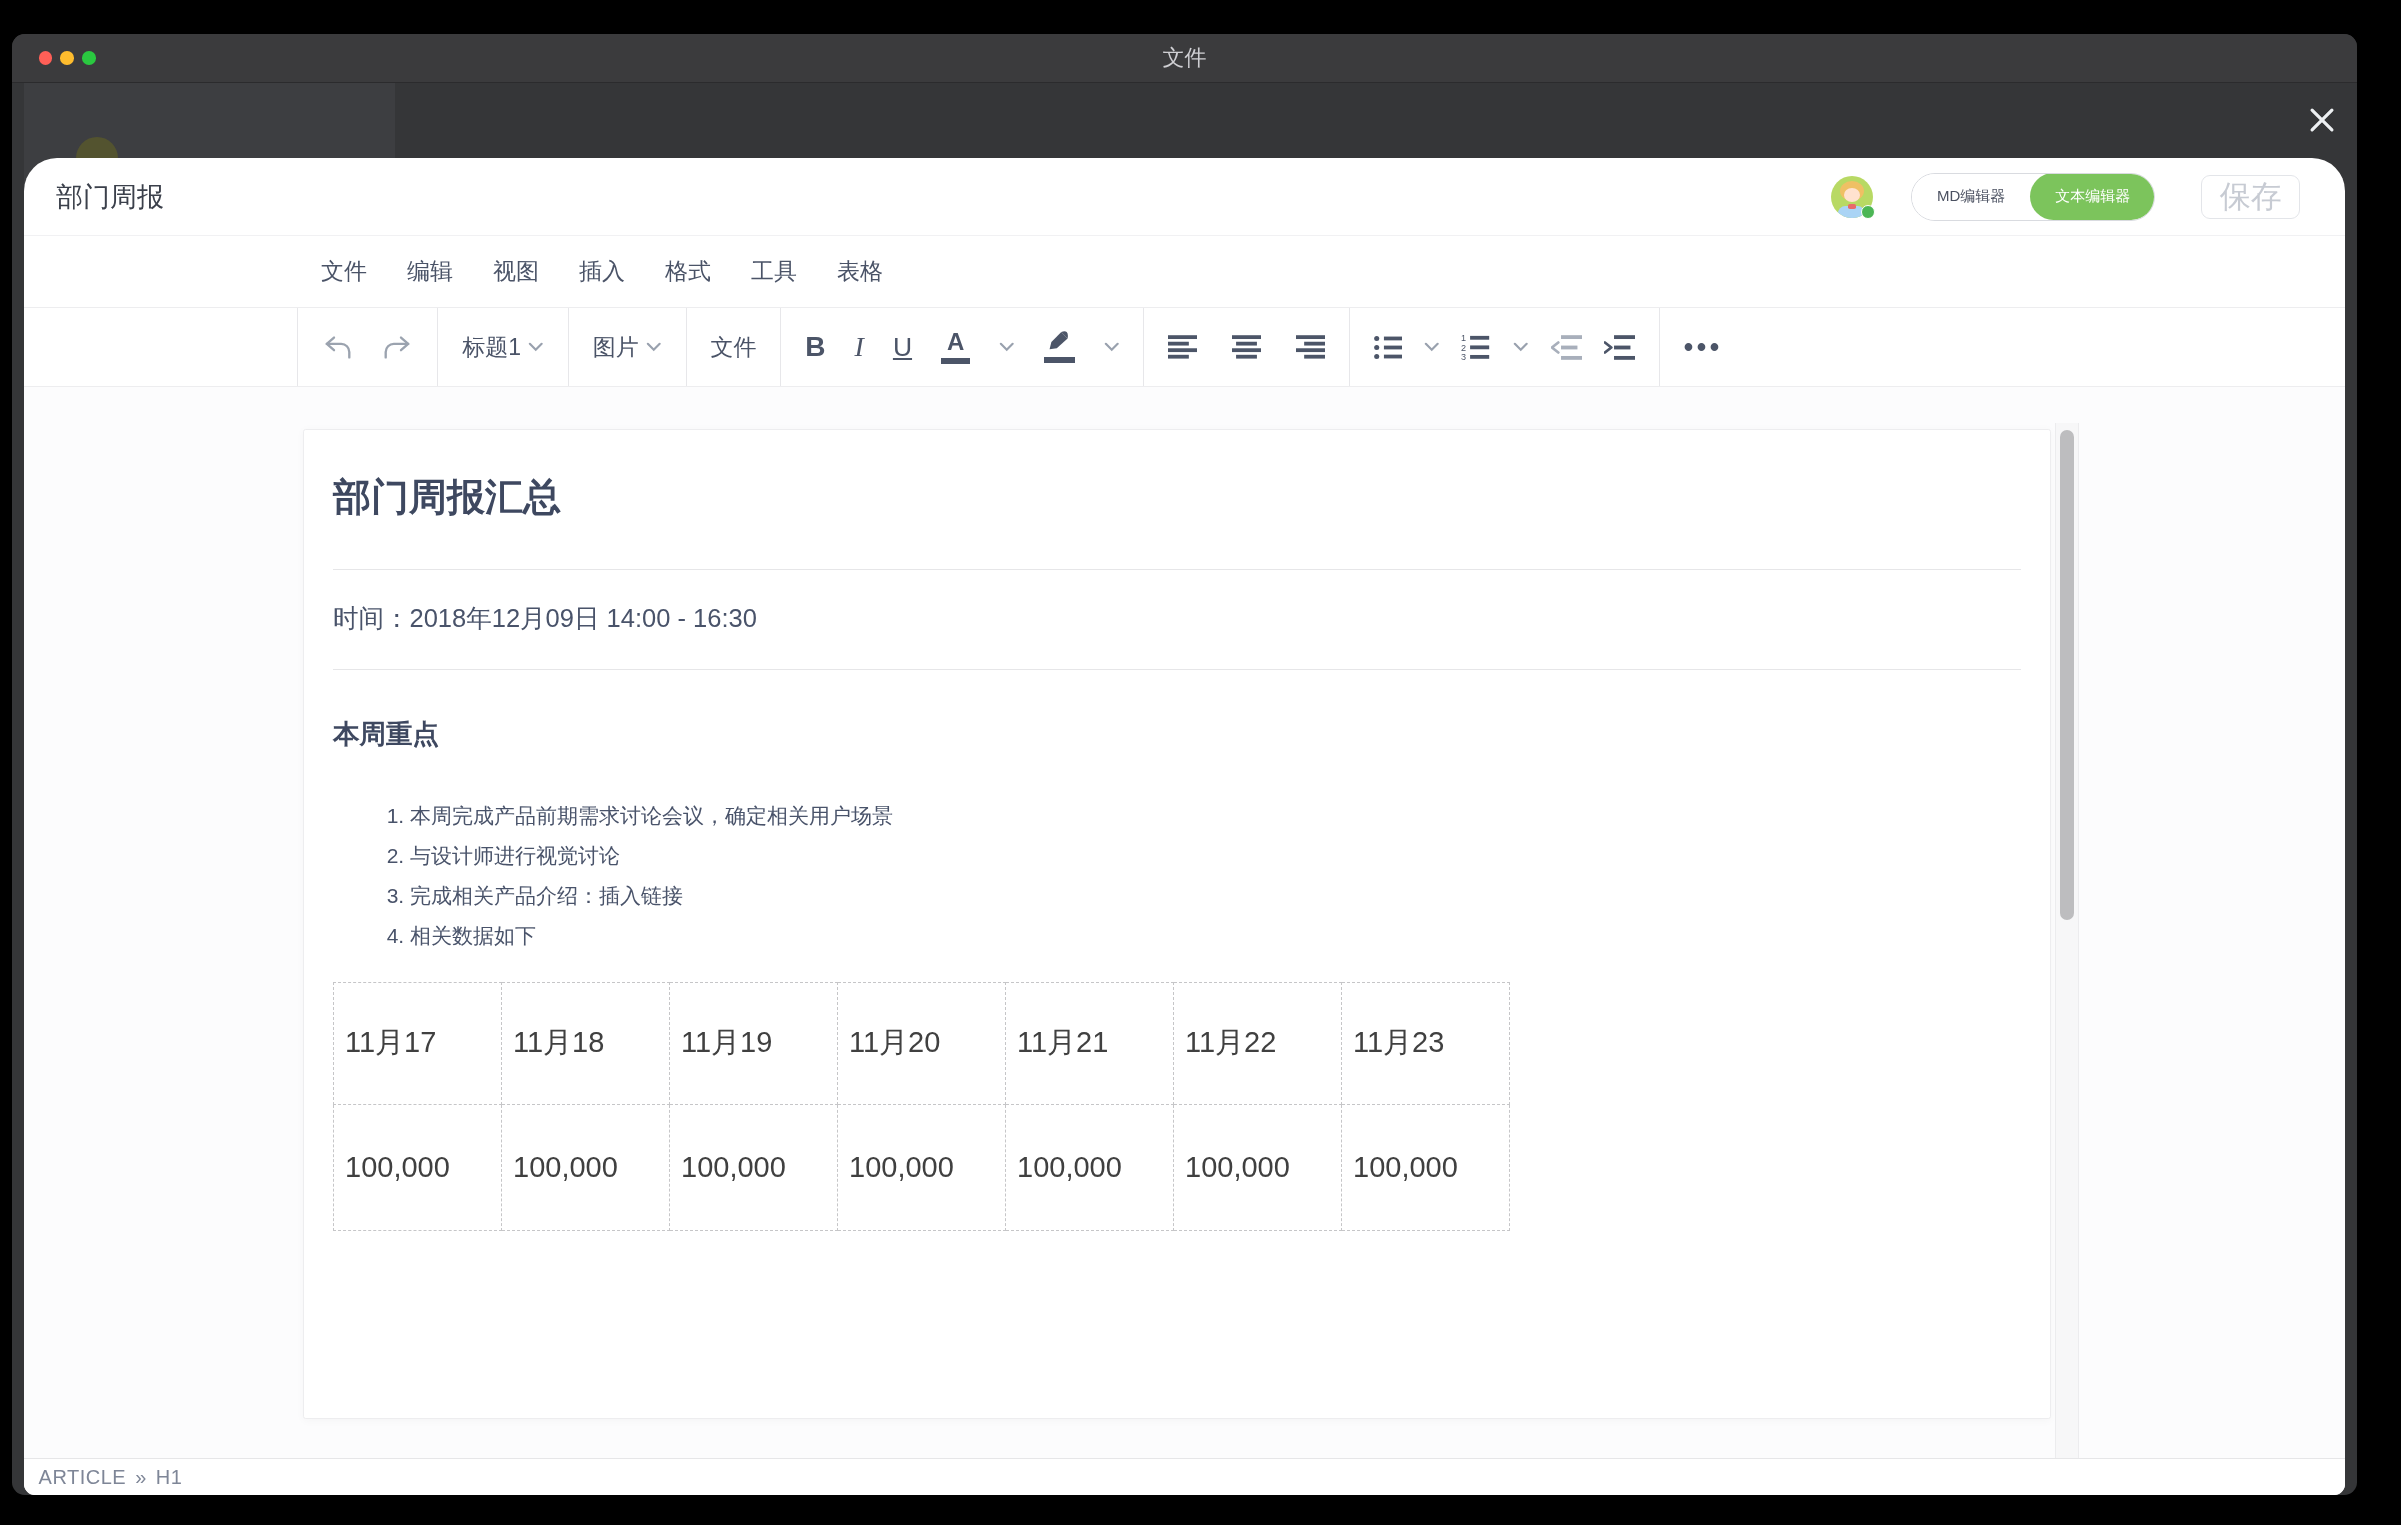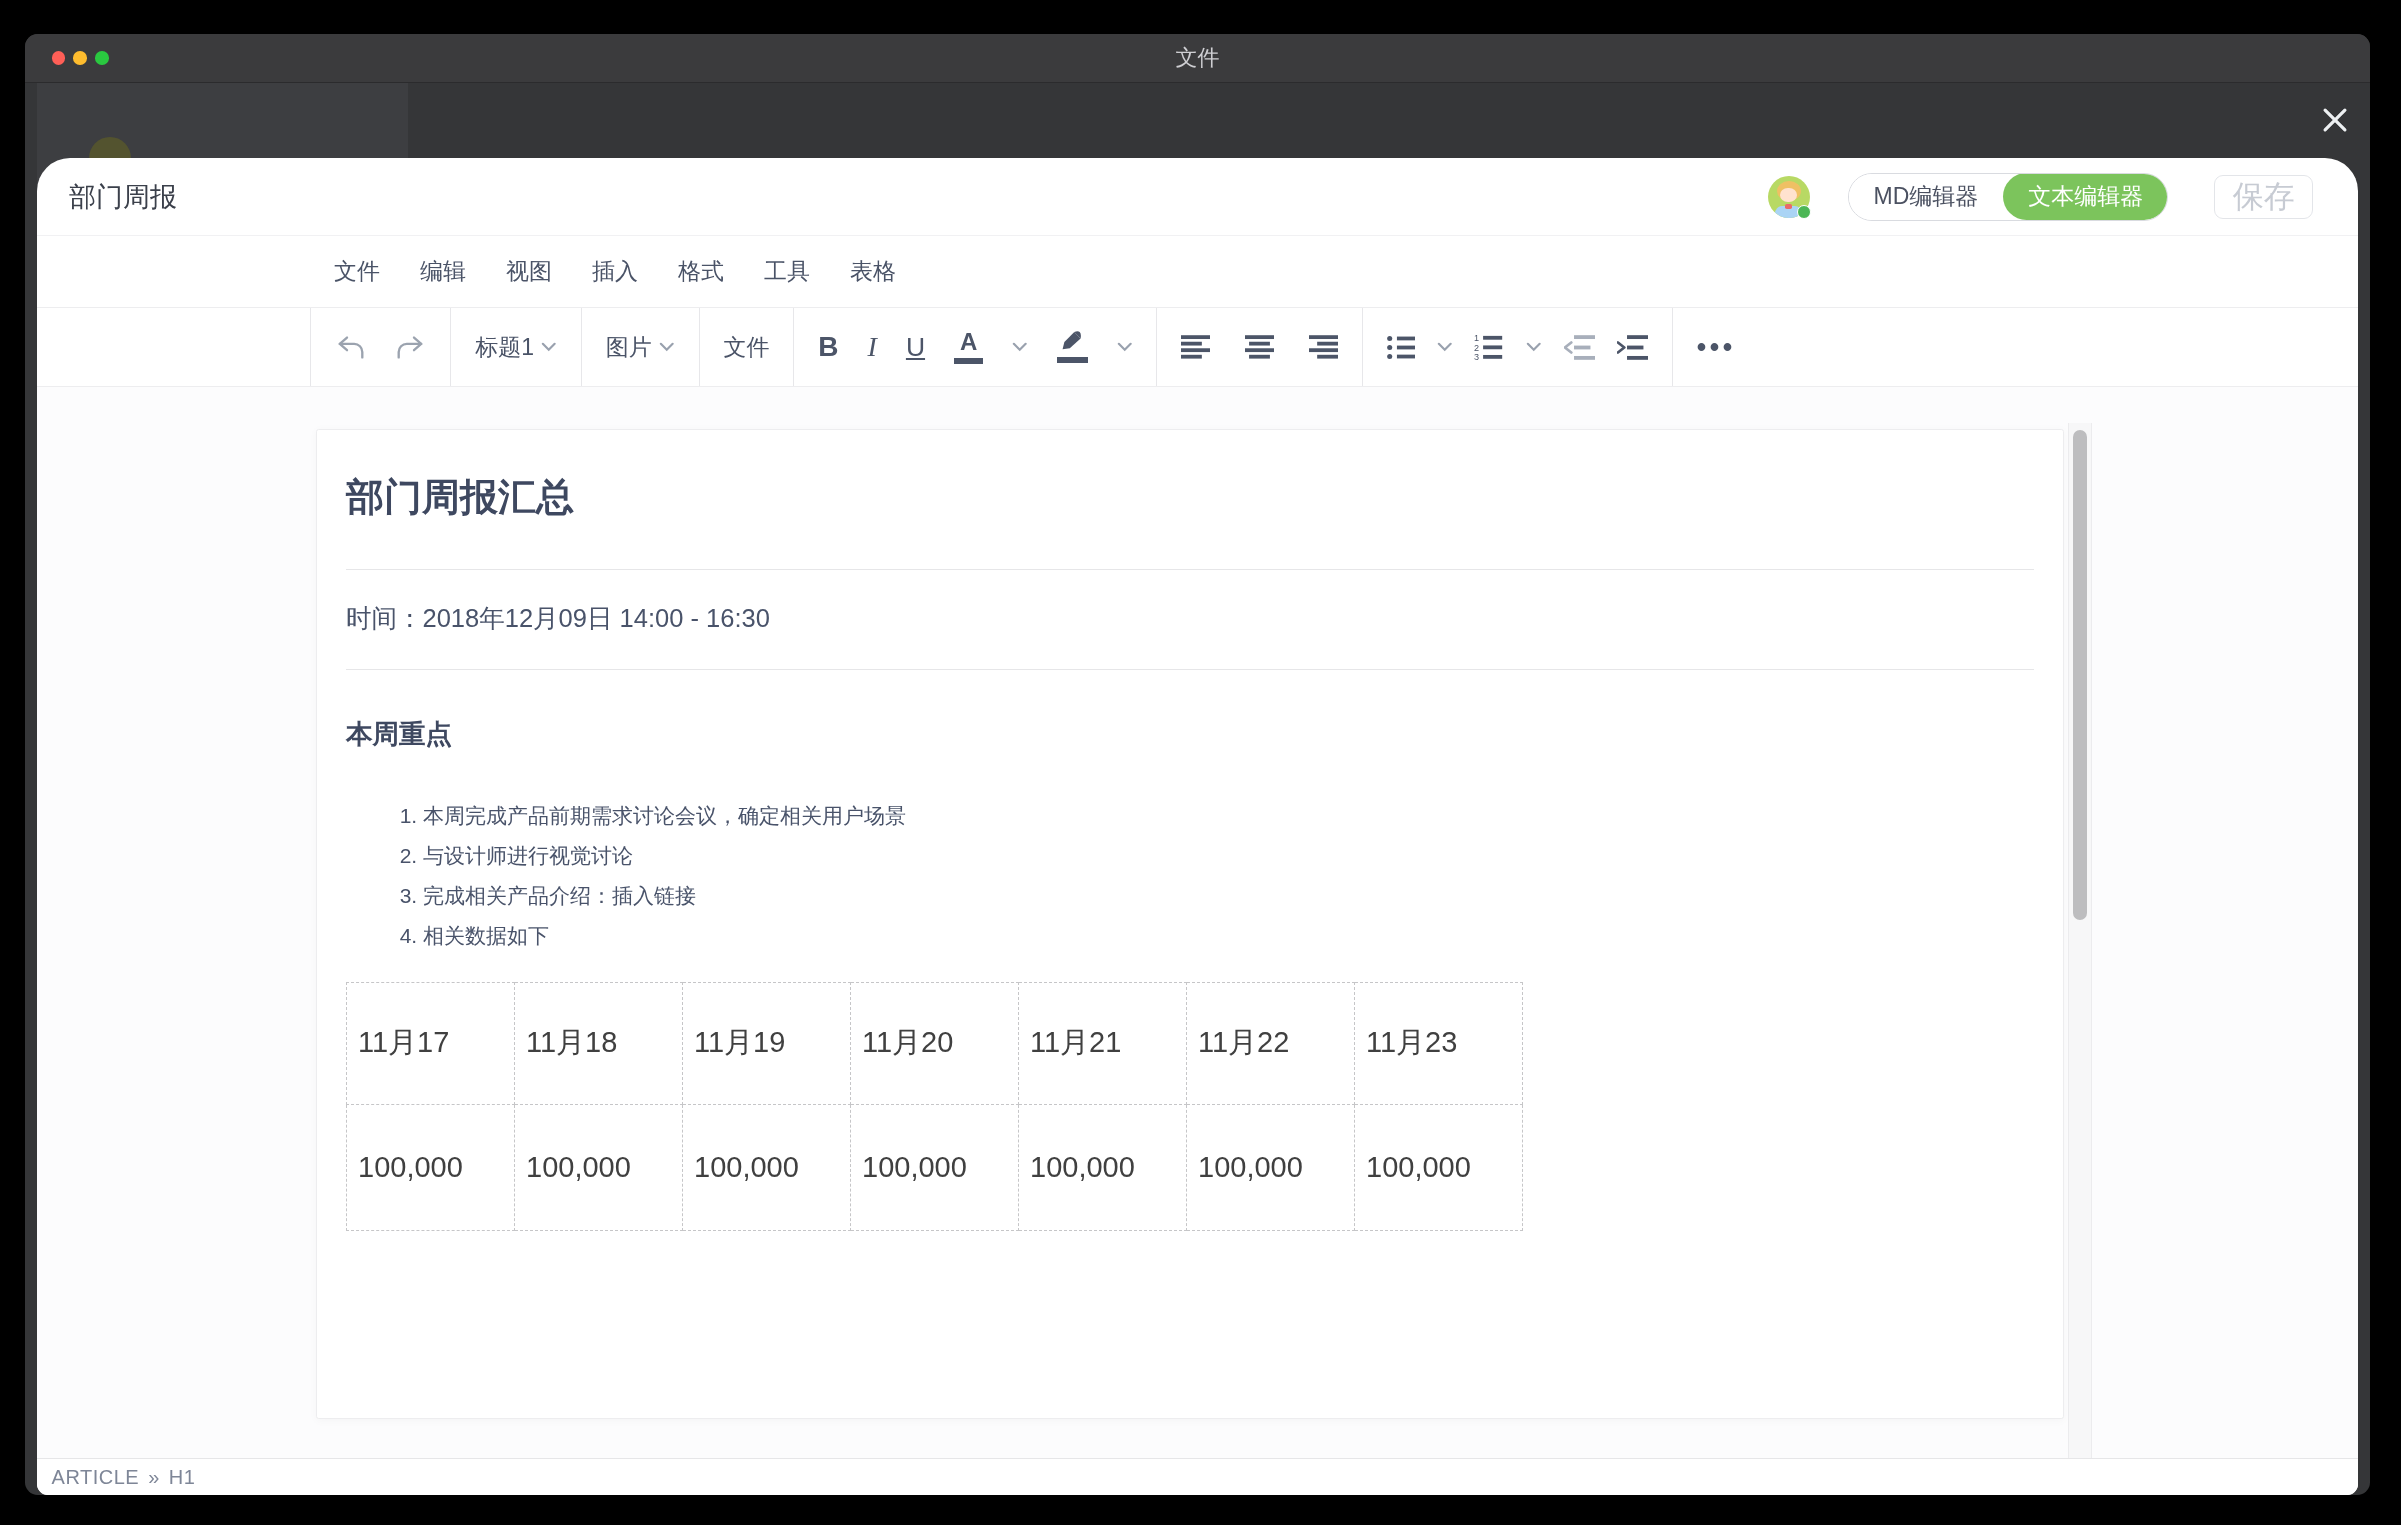--- a/index.html
+++ b/index.html
@@ -1,20 +1,20 @@
 <!DOCTYPE html>
 <html style="font-size:14.6px"><head>
 <meta charset="utf-8">
 <style>
   html,body{margin:0;padding:0;background:#000;}
   body{width:2401px;height:1526px;position:relative;overflow:hidden;
        font-family:"Liberation Sans","DejaVu Sans",sans-serif;}
 
   
-  .window{position:absolute;left:25px;top:34px;width:2345px;height:1461px;
+  .window{position:absolute;left:12px;top:34px;width:2345px;height:1461px;
           background:#353638;border-radius:12.8px;overflow:hidden;}
 
   .titlebar{position:absolute;left:0;top:0;right:0;height:48px;background:#3b3b3d;
             border-bottom:0.9px solid #2b2b2d;display:flex;align-items:center;}
   .lights{display:flex;gap:8.2px;margin-left:26.5px;}
   .light{width:13.7px;height:13.7px;border-radius:50%;}
   .light.red{background:#ff5f57;} .light.yellow{background:#febc2e;} .light.green{background:#2ac840;}
   .win-title{position:absolute;left:0;right:0;text-align:center;color:#cfcfd3;font-size:22px;}
 
   
@@ -36,21 +36,21 @@
   .avatar .clip{position:absolute;inset:0;border-radius:50%;overflow:hidden;}
   .avatar .hair{position:absolute;left:9px;top:5.5px;width:24px;height:20px;border-radius:50%;background:#efc064;}
   .avatar .face{position:absolute;left:12.8px;top:12px;width:16.4px;height:14.6px;border-radius:50%;background:#ffe2cf;}
   .avatar .body{position:absolute;left:7.3px;bottom:0;width:27px;height:12px;border-radius:7.3px 7.3px 0 0;background:#aad4f5;}
   .avatar .bow{position:absolute;left:17.3px;bottom:8.2px;width:7.3px;height:5.5px;border-radius:1.8px;background:#e96a6a;}
   .avatar .dot{position:absolute;right:-1.8px;bottom:-1.8px;width:12px;height:12px;border-radius:50%;
                background:#4cb655;border:1.8px solid #fff;}
 
   .segmented{display:flex;margin-left:38px;height:46px;border:0.9px solid #d9dbe0;border-radius:24px;
              overflow:hidden;background:#fff;}
-  .seg{display:flex;align-items:center;padding:0 25px;font-size:23px;cursor:pointer;}
+  .seg{display:flex;align-items:center;padding:0 25px;font-size:15px;cursor:pointer;}
   .seg.md{color:#4b5161;background:#fff;}
   .seg.txt{color:#fff;background:#7cc45c;border-radius:24px 24px 24px 24px;margin:-0.9px -0.9px -0.9px 0;}
 
   .save-btn{margin-left:46px;height:42px;padding:0 17.3px;border:0.9px solid #e3e5e9;border-radius:9px;
             background:#fff;color:#c7cbd3;font-size:31px;display:flex;align-items:center;}
 
   .menubar{height:71px;flex:none;display:flex;align-items:center;padding-left:287px;}
   .menu-item{font-size:23px;color:#4a5367;margin-right:20px;padding:5.5px 10px;cursor:pointer;}
 
   .toolbar{height:78px;flex:none;border-top:0.9px solid #ededef;border-bottom:0.9px solid #ededef;

